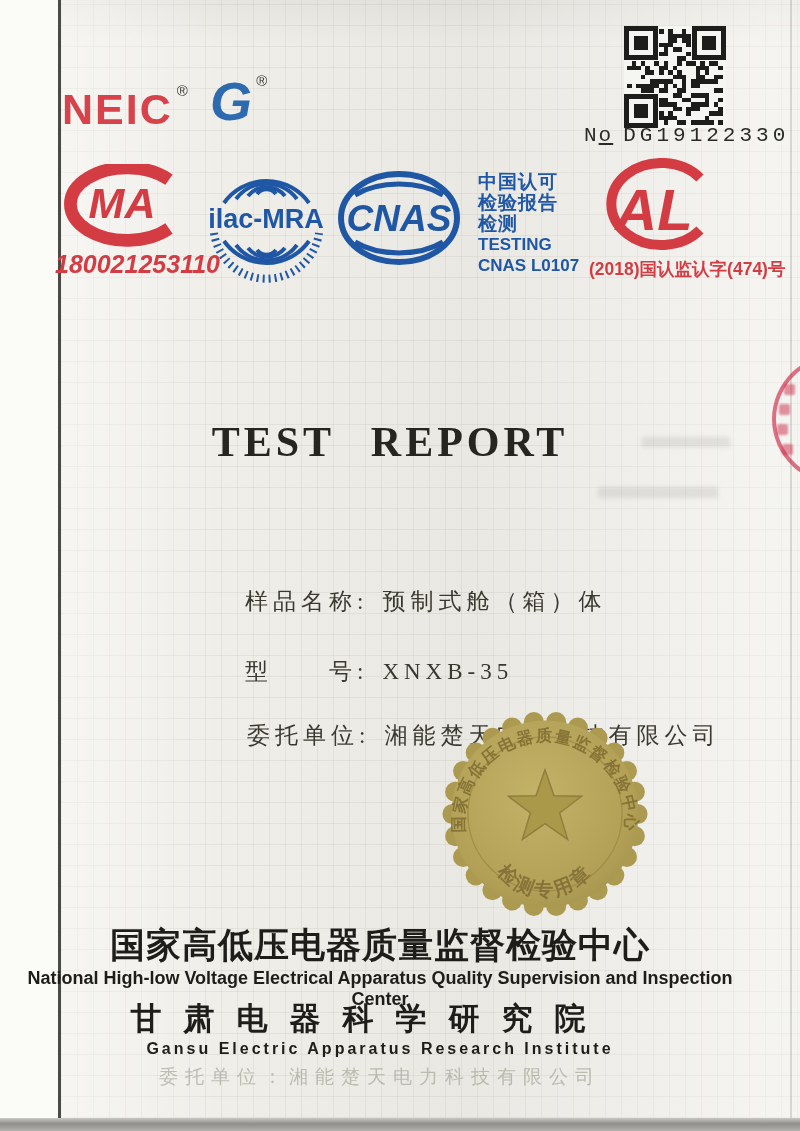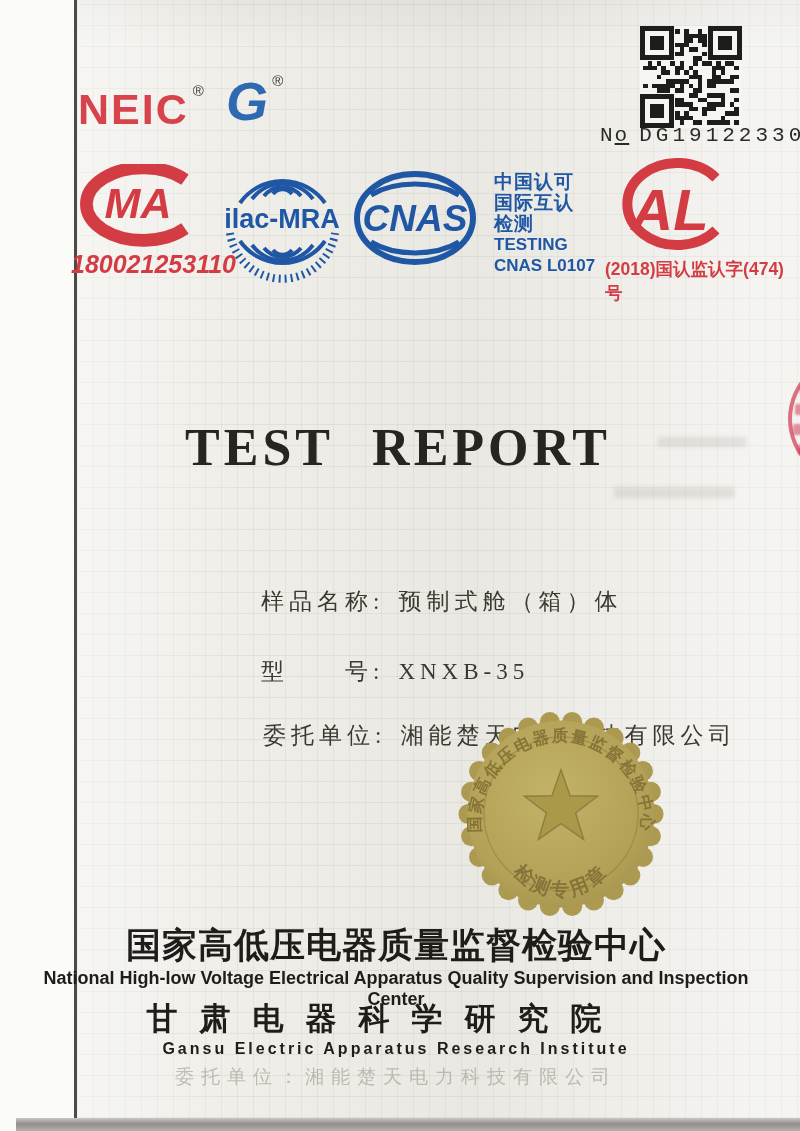--- a/index.html
+++ b/index.html
@@ -2,21 +2,21 @@
 <html><head>
 <meta charset="utf-8">
 <style>
   html,body{margin:0;padding:0;}
   body{
     width:800px;height:1131px;position:relative;overflow:hidden;
     background:#fbfbf8;
     font-family:"Liberation Sans", sans-serif;
     color:#23221f;
   }
-  .page{position:absolute;inset:0;margin-left:16px;}
+  .page{position:absolute;inset:0;}
   
   .paper{
     position:absolute;left:58px;top:0;right:0;bottom:13px;
     border-left:3px solid #4a4a46;
     background:
       linear-gradient(90deg, rgba(255,255,255,.45), rgba(255,255,255,0) 22%, rgba(120,118,110,.05) 55%, rgba(255,255,255,.35) 95%),
       linear-gradient(180deg, rgba(150,148,140,.10), rgba(255,255,255,0) 4%),
       repeating-linear-gradient(0deg, rgba(185,183,172,.22) 0 1px, transparent 1px 21px),
       repeating-linear-gradient(90deg, rgba(185,183,172,.20) 0 1px, transparent 1px 16px),
       #efeee9;
@@ -48,21 +48,21 @@
   .cnas{position:absolute;left:337px;top:169px;width:124px;height:99px;}
   .accred{position:absolute;left:478px;top:171px;color:#1f57a5;font-weight:700;font-size:19px;line-height:21px;letter-spacing:1px;}
   .accred div:nth-child(4),.accred div:nth-child(5){font-size:17px;letter-spacing:0;}
   .cal{position:absolute;left:597px;top:158px;width:118px;height:102px;}
   .cal-num{position:absolute;left:589px;top:257px;font-size:17.5px;font-weight:800;color:#d43c44;letter-spacing:0;}
   
   .title-cn{position:absolute;left:58px;right:0;top:314px;text-align:center;
     font-size:74px;font-weight:700;color:#26251f;letter-spacing:72px;white-space:nowrap;
     transform:translateX(-42px);}
   .title-en{position:absolute;left:40px;right:0;top:418px;text-align:center;
-    font-family:"Liberation Serif", serif;font-weight:700;font-size:52px;color:#26251f;
+    font-family:"Liberation Serif", serif;font-weight:700;font-size:42px;color:#26251f;
     letter-spacing:4px;word-spacing:22px;transform:translateX(-30px);}
   
   .stamp{position:absolute;left:772px;top:352px;width:134px;height:126px;border:4px solid rgba(206,42,72,.65);border-radius:50%;}
   .stamp b{position:absolute;width:11px;height:11px;background:rgba(206,42,72,.5);filter:blur(1.2px);border-radius:2px;}
   .stamp b:nth-child(1){left:8px;top:28px}
   .stamp b:nth-child(2){left:3px;top:48px}
   .stamp b:nth-child(3){left:1px;top:68px}
   .stamp b:nth-child(4){left:6px;top:88px}
   .smudge{position:absolute;background:rgba(122,122,116,.16);filter:blur(2px);}
   .sm1{left:642px;top:437px;width:88px;height:10px;}
@@ -271,21 +271,21 @@
 
   <svg class="cnas" viewBox="0 0 124 99">
     <ellipse cx="62" cy="49" rx="58" ry="44" fill="none" stroke="#1f57a5" stroke-width="6"></ellipse>
     <path d="M 18,26 A 60,34 0 0 1 106,26" fill="none" stroke="#1f57a5" stroke-width="5"></path>
     <path d="M 18,73 A 60,34 0 0 0 106,73" fill="none" stroke="#1f57a5" stroke-width="5"></path>
     <text x="62" y="62" font-size="37" font-weight="bold" font-style="italic" text-anchor="middle" fill="#1f57a5" font-family="Liberation Sans, sans-serif">CNAS</text>
   </svg>
 
   <div class="accred">
     <div>中国认可</div>
-    <div>国际互认</div>
+    <div>检验报告</div>
     <div>检测</div>
     <div>TESTING</div>
     <div>CNAS L0107</div>
   </div>
 
   <svg class="cal" viewBox="0 0 118 102">
     <path d="M 103,72 A 50,41 0 1 1 103,20" fill="none" stroke="#d43c44" stroke-width="10"></path>
     <text x="57" y="72" font-size="58" font-weight="bold" font-style="italic" text-anchor="middle" fill="#d43c44" font-family="Liberation Sans, sans-serif">AL</text>
   </svg>
   <div class="cal-num">(2018)国认监认字(474)号</div>

